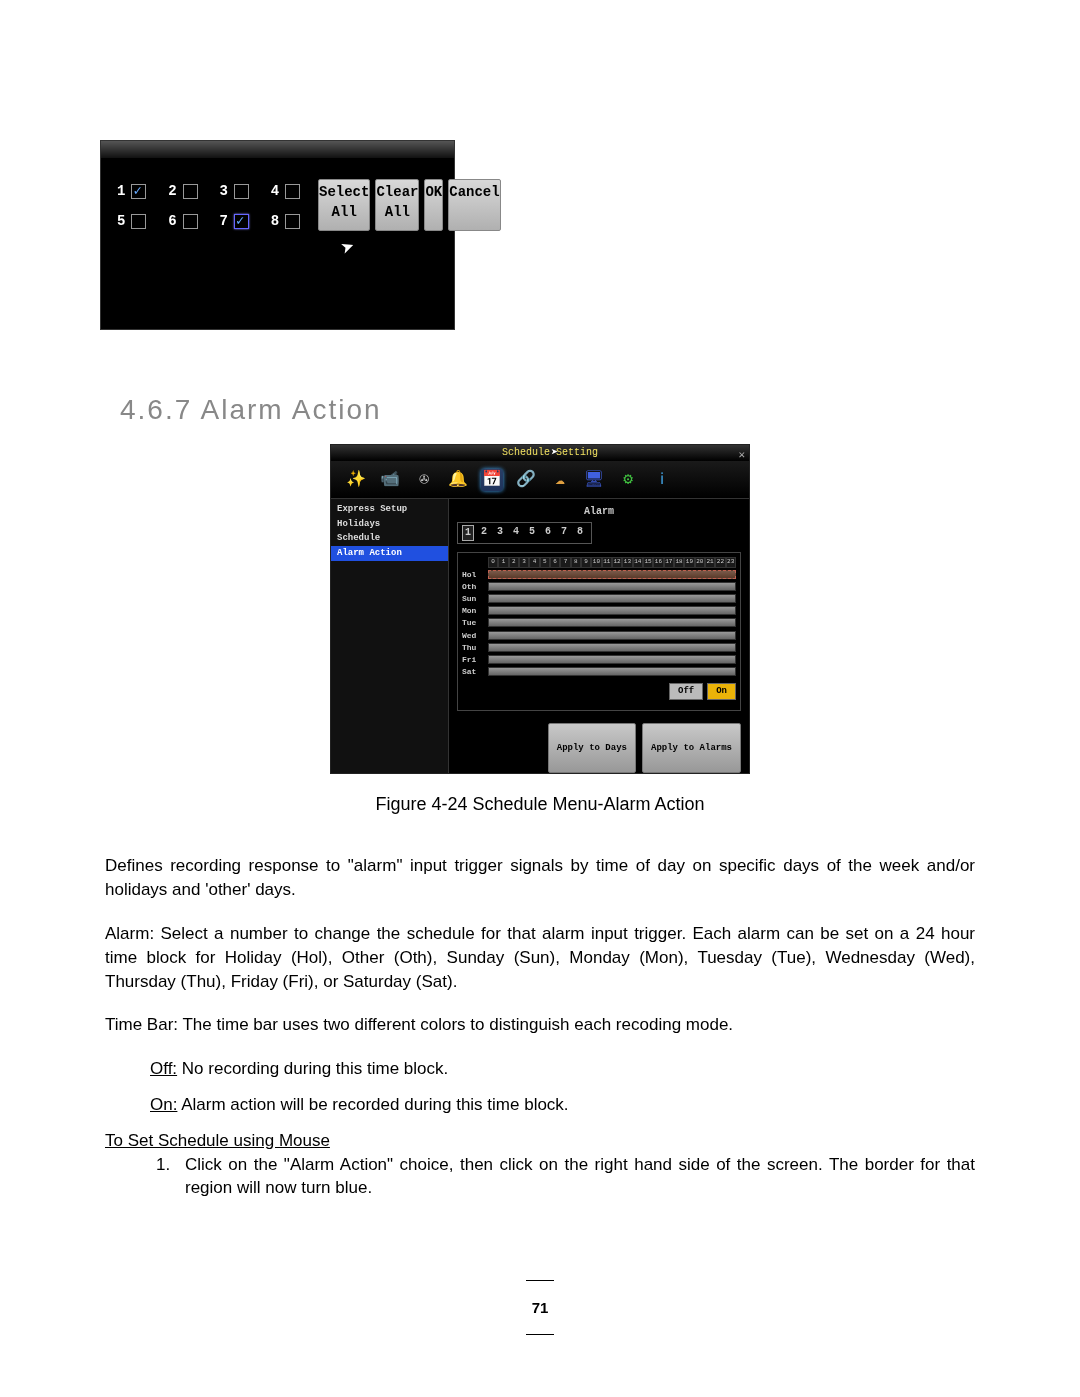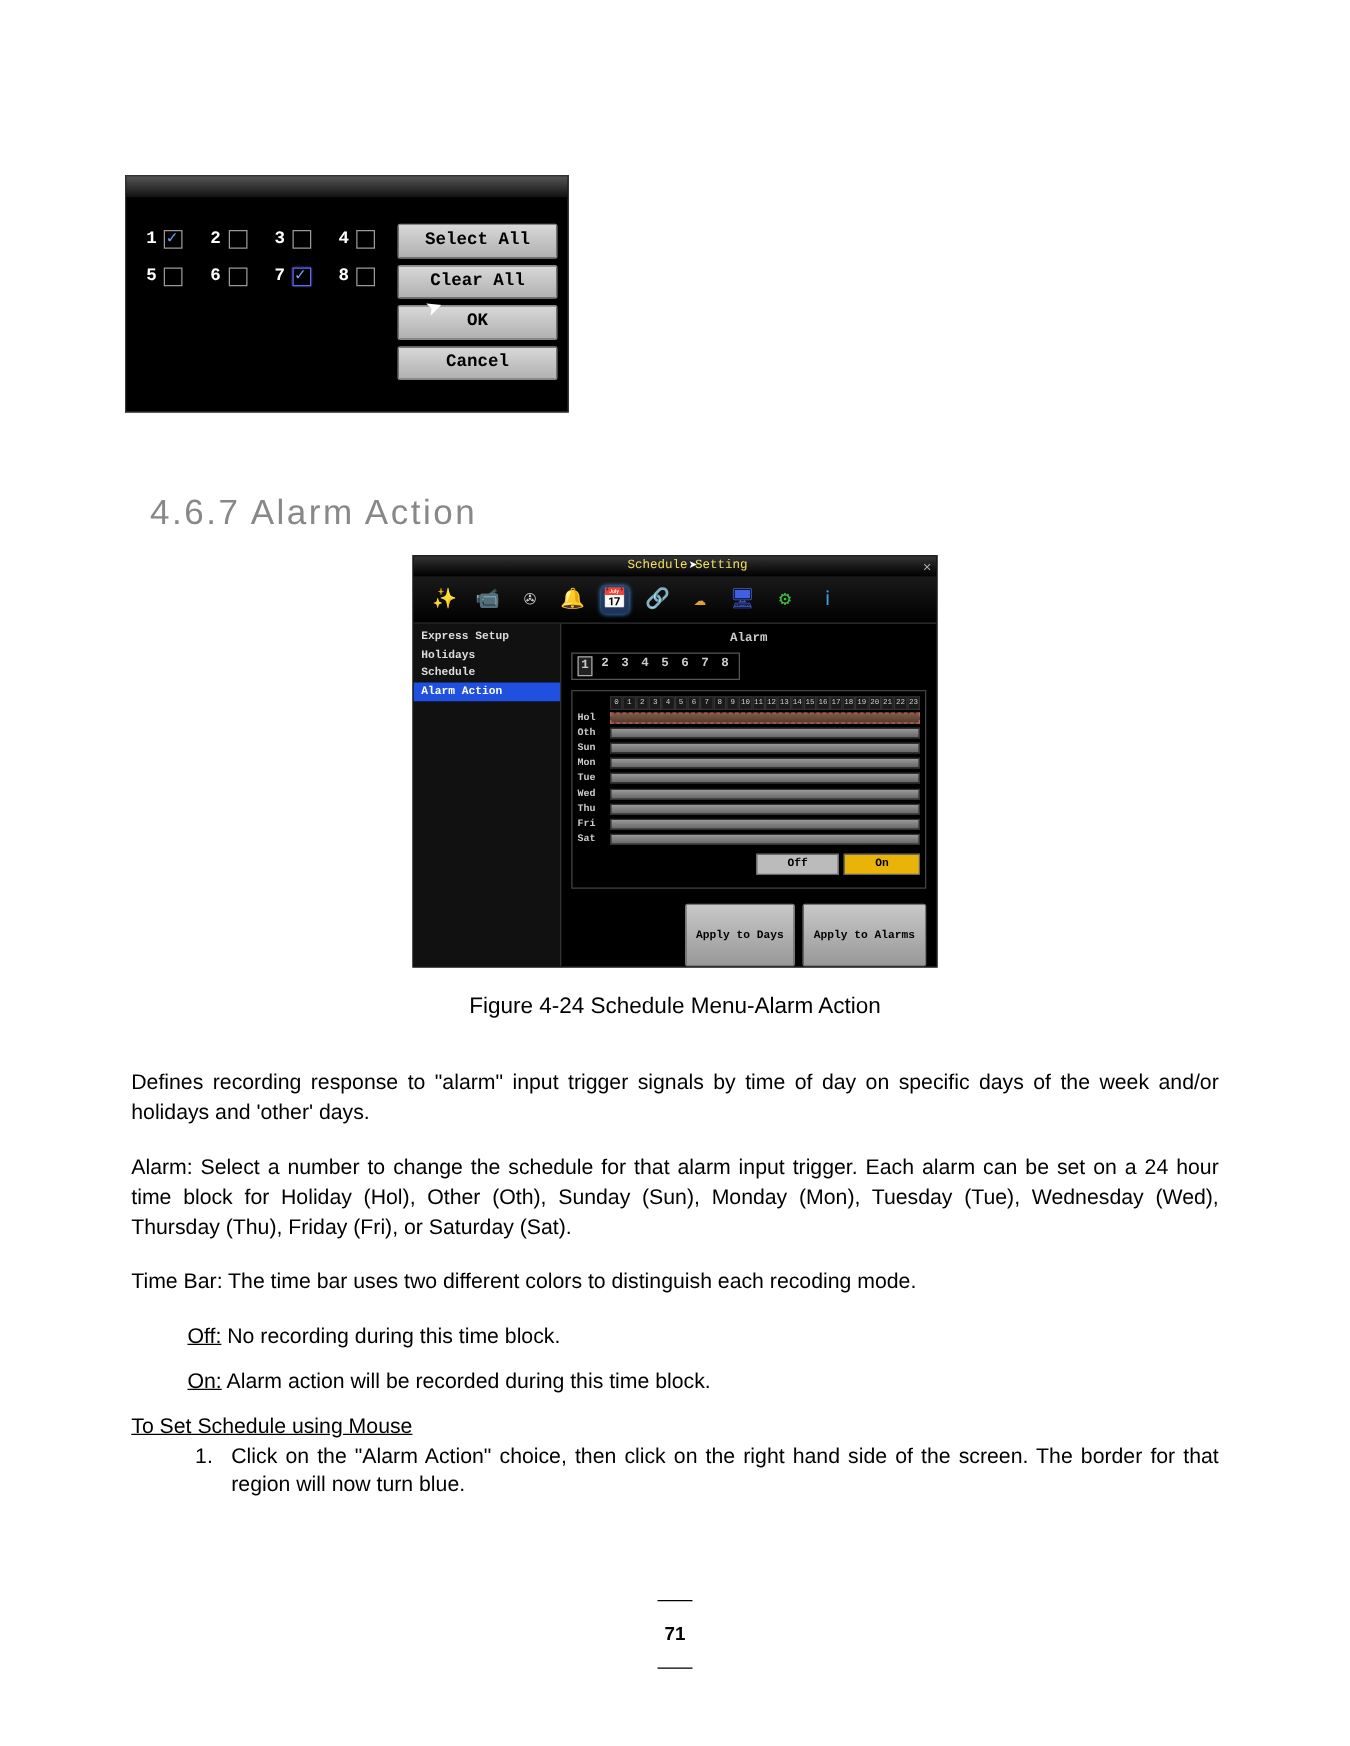--- a/index.html
+++ b/index.html
@@ -74,21 +74,21 @@
       position: absolute;
       left: 240px;
       top: 95px;
       color: #fff;
       font-size: 16px;
       transform: rotate(-20deg);
     }
     .ss1-btns {
       width: 128px;
       display: flex;
-      flex-direction: column;
+      flex-direction: row;
       gap: 5px;
     }
     .ss1-btn {
       background: linear-gradient(#d8d8d8, #b0b0b0);
       border: 1px solid #888;
       font-family: "Courier New", monospace;
       font-size: 14px;
       font-weight: bold;
       color: #000;
       text-align: center;
@@ -256,21 +256,21 @@
     }
     .key-row {
       display: flex;
       justify-content: flex-end;
       gap: 4px;
       margin-top: 6px;
     }
     .key {
       font-size: 9px;
       font-weight: bold;
-      padding: 1px 24px;
+      padding: 1px 8px;
       border: 1px solid #666;
     }
     .key.off { background: #bbb; color: #000; }
     .key.on { background: #eab308; color: #000; }
     .apply-row {
       display: flex;
       justify-content: flex-end;
       gap: 6px;
       margin-top: 12px;
     }

